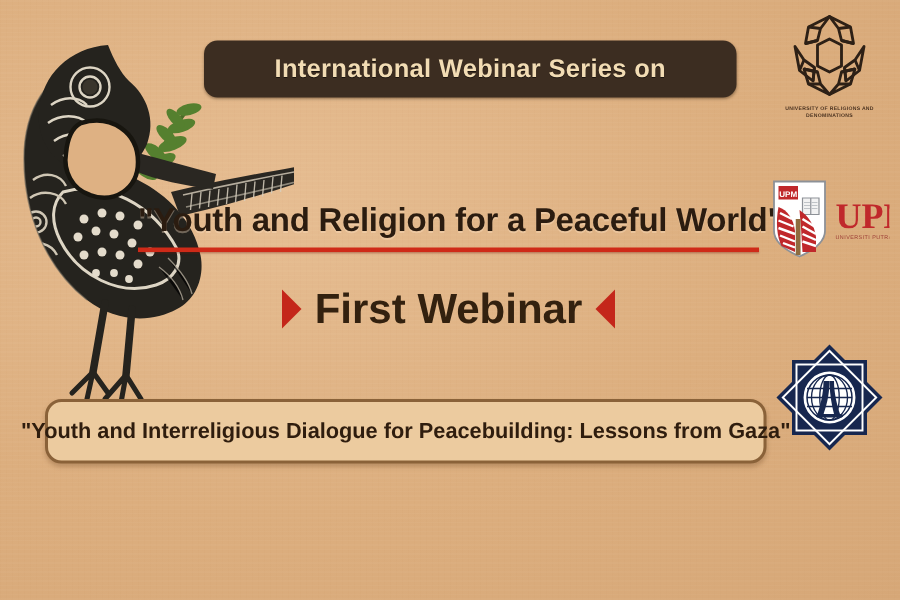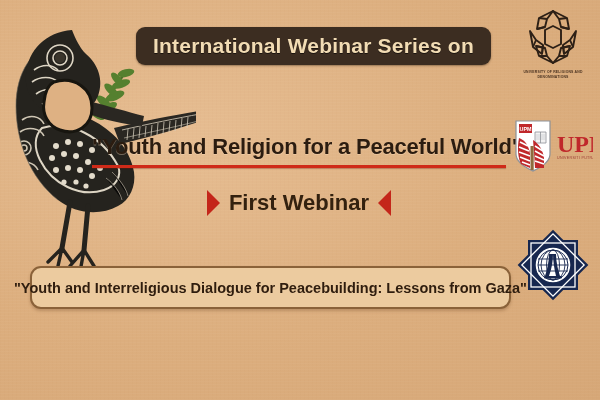--- a/index.html
+++ b/index.html
@@ -50,21 +50,21 @@
     height: 38px;
     background: #3c2d21;
     border-radius: 9px;
     box-shadow: 0 1px 2px rgba(60,40,20,.45);
     display: flex;
     align-items: center;
     justify-content: center;
   }
   #header-ribbon .txt {
     color: #f2dcb4;
-    font-size: 21px;
+    font-size: 17px;
     font-weight: bold;
     letter-spacing: .2px;
     white-space: nowrap;
     text-shadow: 0 1px 0 rgba(0,0,0,.55);
   }
 
   
   #main-title-wrap {
     position: absolute;
     left: 92px;
@@ -101,21 +101,21 @@
   }
   .tri {
     width: 0; height: 0;
     border-top: 13px solid transparent;
     border-bottom: 13px solid transparent;
   }
   .tri.right { border-left: 13px solid #c4261a; }
   .tri.left  { border-right: 13px solid #c4261a; }
   #first-webinar-label {
     color: #33210f;
-    font-size: 22px;
+    font-size: 28px;
     font-weight: bold;
     white-space: nowrap;
   }
 
   
   #subtitle-box {
     position: absolute;
     left: 30px;
     top: 266px;
     width: 481px;

